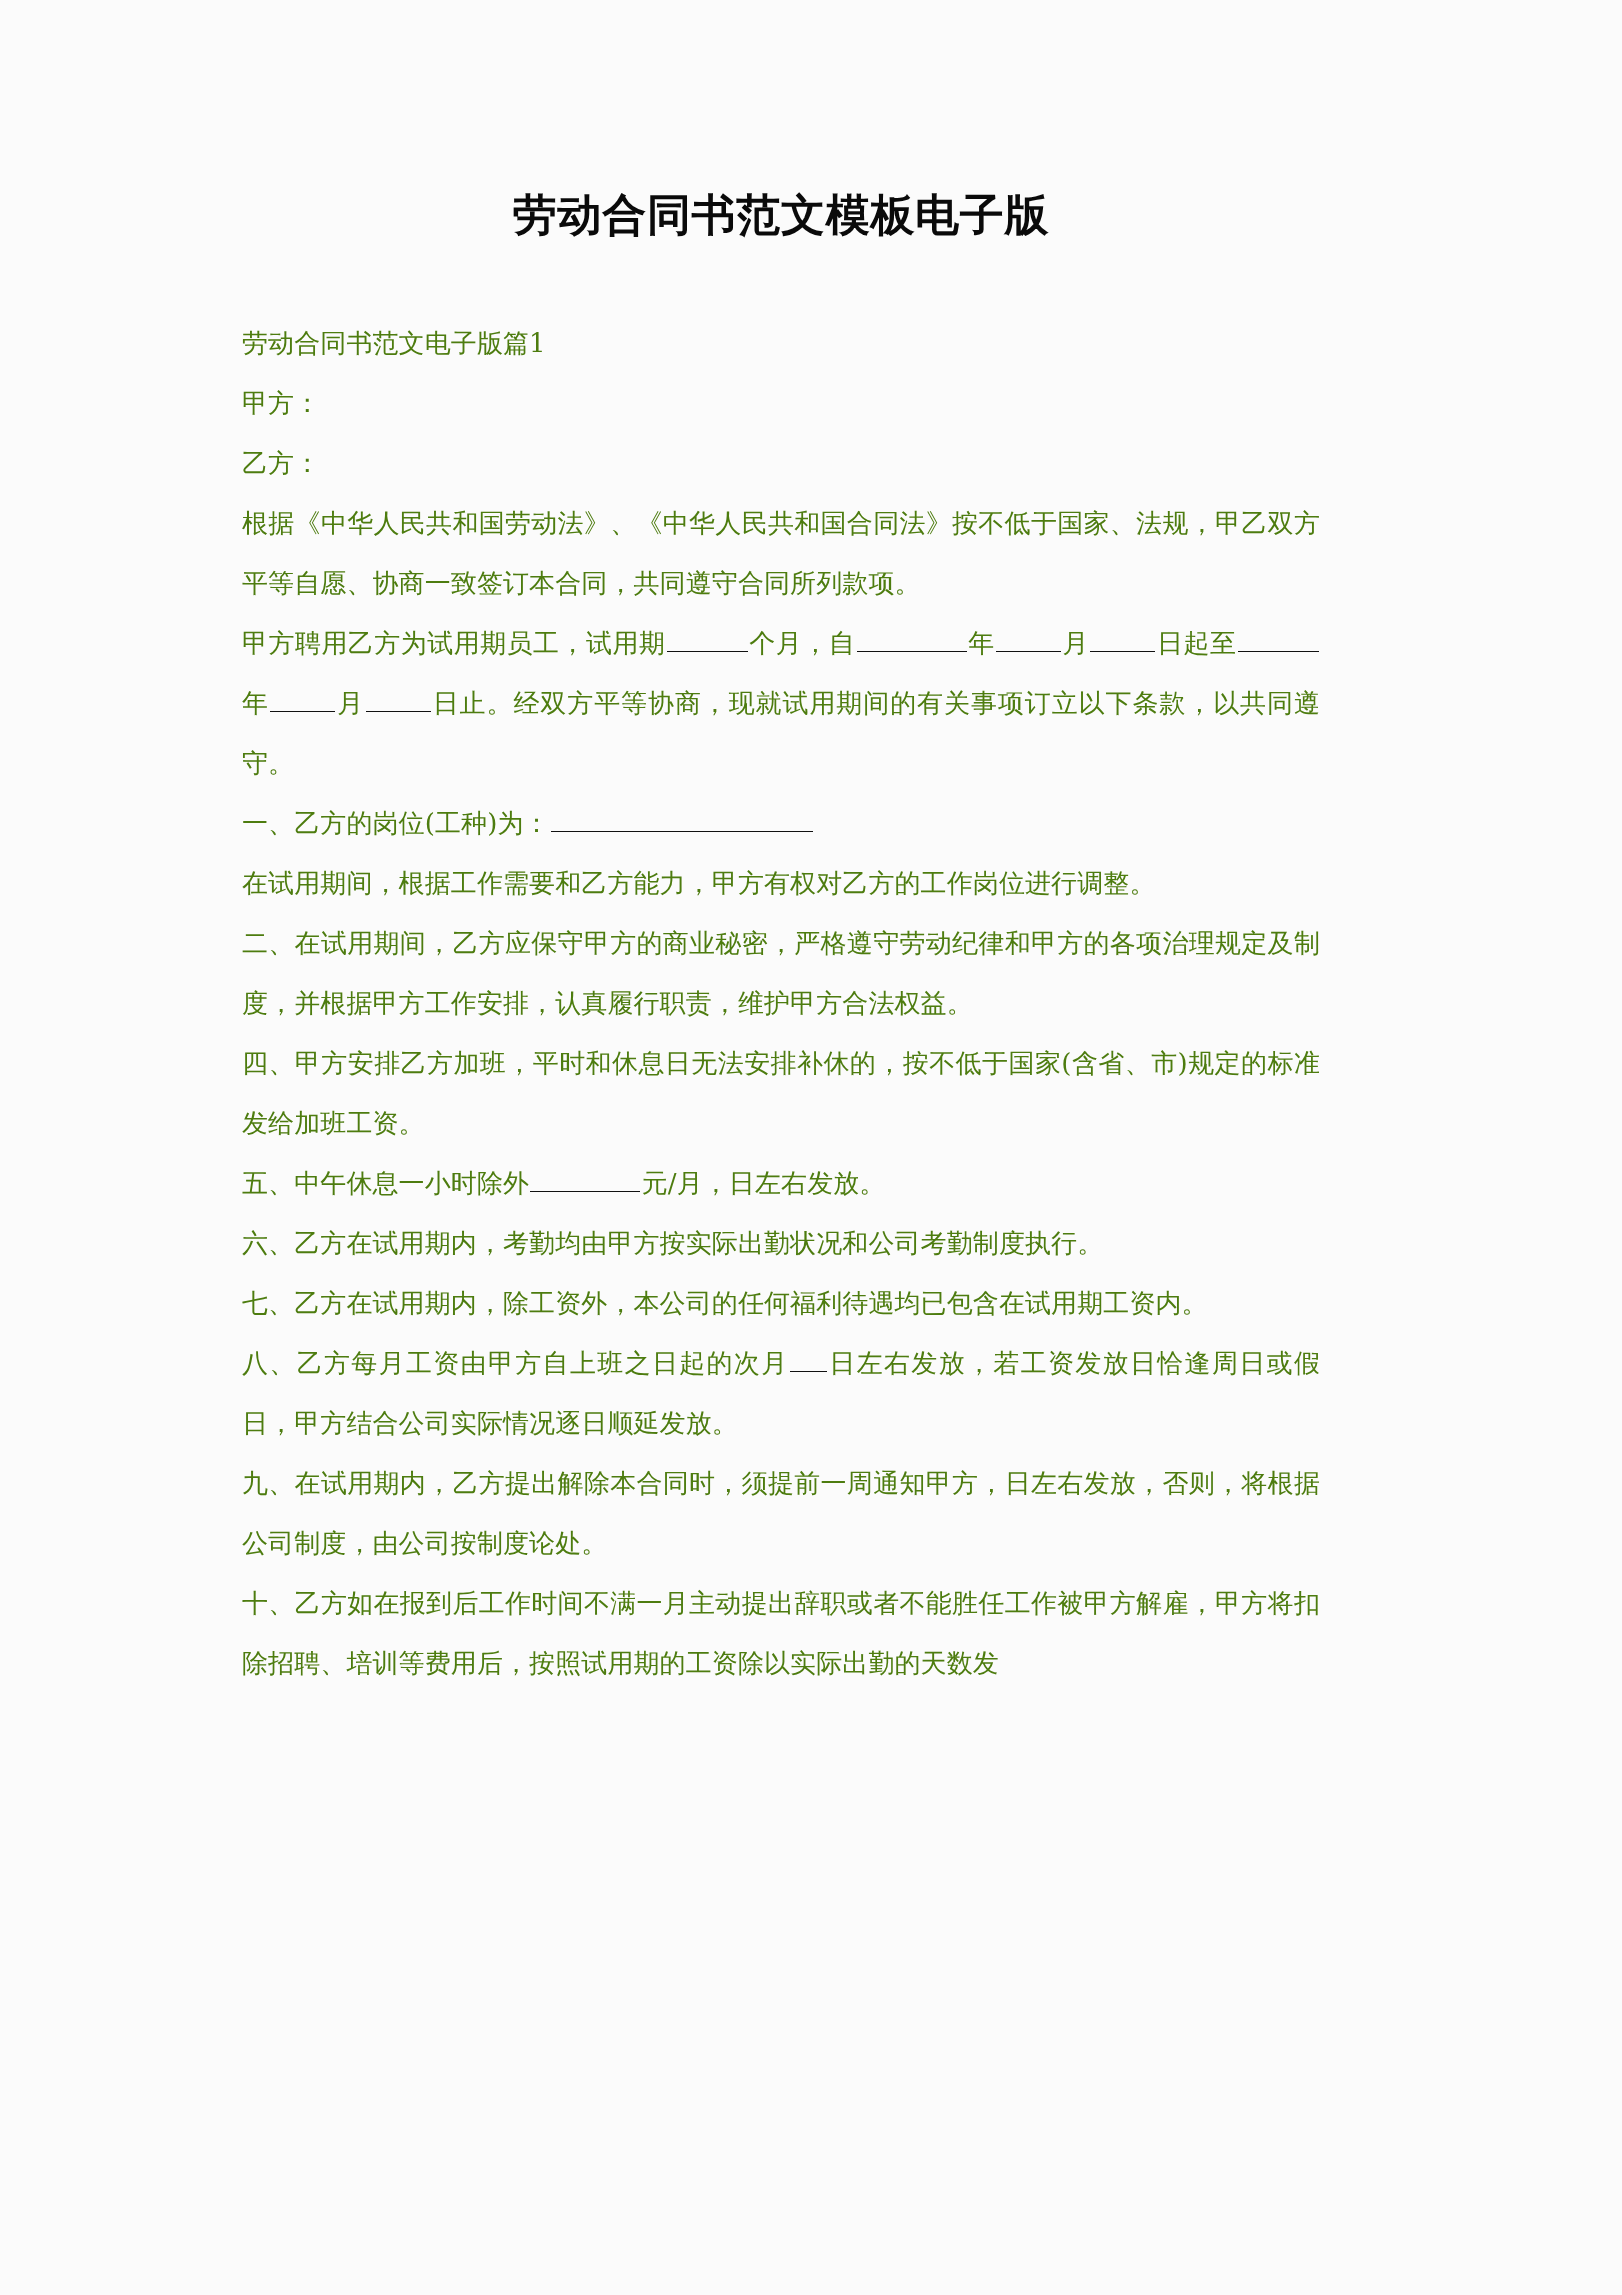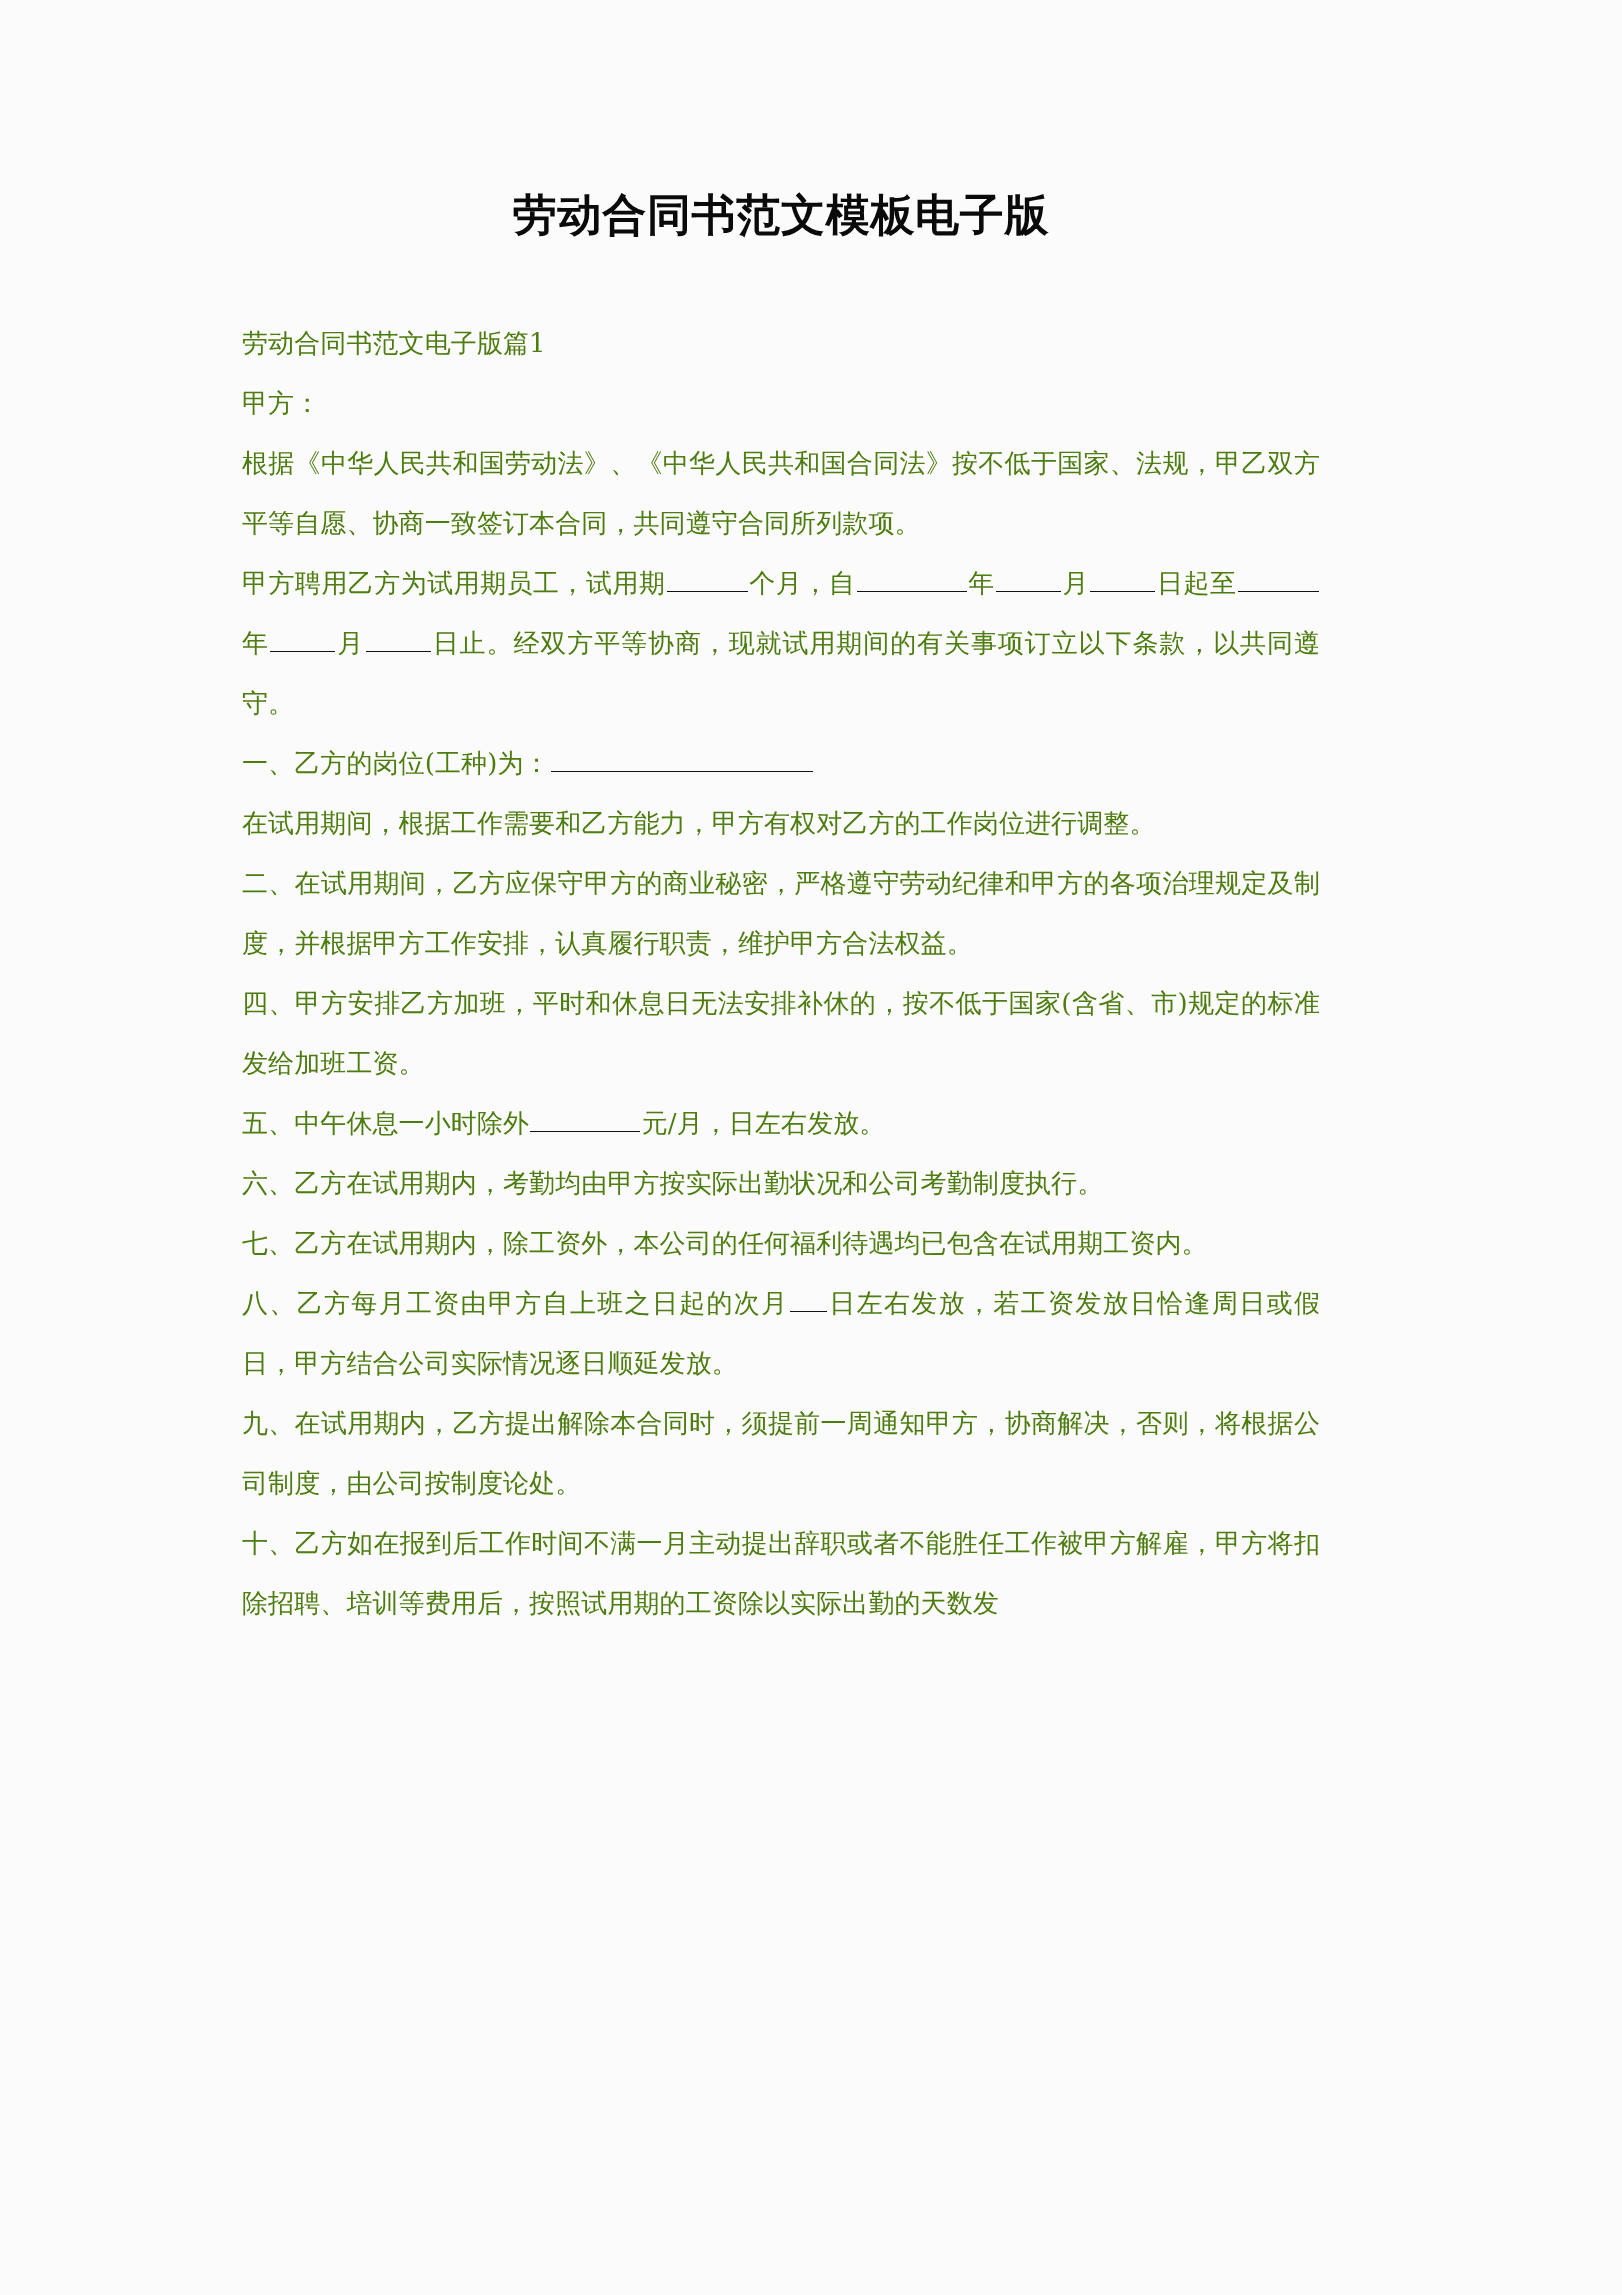--- a/index.html
+++ b/index.html
@@ -67,20 +67,21 @@
 <div class="page">
 
   <h1 class="doc-title">劳动合同书范文模板电子版</h1>
 
   <div class="body-block">
 
     <p class="para"><span>劳动合同书范文电子版篇1</span></p>
 
     <p class="para"><span>甲方：</span></p>
 
+    <p class="para"><span>乙方：</span></p>
 
     <p class="para"><span>根据《中华人民共和国劳动法》、《中华人民共和国合同法》按不低于国家、法规，甲乙双方平等自愿、协商一致签订本合同，共同遵守合同所列款项。</span></p>
 
     <p class="para"><span>甲方聘用乙方为试用期员工，试用期</span><span class="blank blank-md"></span><span>个月，自</span><span class="blank blank-lg"></span><span>年</span><span class="blank blank-sm"></span><span>月</span><span class="blank blank-sm"></span><span>日起至</span><span class="blank blank-md"></span><span>年</span><span class="blank blank-sm"></span><span>月</span><span class="blank blank-sm"></span><span>日止。经双方平等协商，现就试用期间的有关事项订立以下条款，以共同遵守。</span></p>
 
     <p class="para"><span>一、</span><span>乙方的岗位(工种)为：</span><span class="blank blank-xl"></span></p>
 
     <p class="para"><span>在试用期间，根据工作需要和乙方能力，甲方有权对乙方的工作岗位进行调整。</span></p>
 
     <p class="para"><span>二、</span><span>在试用期间，乙方应保守甲方的商业秘密，严格遵守劳动纪律和甲方的各项治理规定及制度，并根据甲方工作安排，认真履行职责，维护甲方合法权益。</span></p>
@@ -89,19 +90,19 @@
     <p class="para"><span>四、</span><span>甲方安排乙方加班，平时和休息日无法安排补休的，按不低于国家(含省、市)规定的标准发给加班工资。</span></p>
 
     <p class="para"><span>五、</span><span>中午休息一小时除外</span><span class="blank blank-lg"></span><span>元/月，日左右发放。</span></p>
 
     <p class="para"><span>六、</span><span>乙方在试用期内，考勤均由甲方按实际出勤状况和公司考勤制度执行。</span></p>
 
     <p class="para"><span>七、</span><span>乙方在试用期内，除工资外，本公司的任何福利待遇均已包含在试用期工资内。</span></p>
 
     <p class="para"><span>八、</span><span>乙方每月工资由甲方自上班之日起的次月</span><span class="blank blank-xs"></span><span>日左右发放，若工资发放日恰逢周日或假日，甲方结合公司实际情况逐日顺延发放。</span></p>
 
-    <p class="para"><span>九、</span><span>在试用期内，乙方提出解除本合同时，须提前一周通知甲方，协商解决，否则，将根据公司制度，由公司按制度论处。</span></p>
+    <p class="para"><span>九、</span><span>在试用期内，乙方提出解除本合同时，须提前一周通知甲方，日左右发放，否则，将根据公司制度，由公司按制度论处。</span></p>
 
     <p class="para"><span>十、</span><span>乙方如在报到后工作时间不满一月主动提出辞职或者不能胜任工作被甲方解雇，甲方将扣除招聘、培训等费用后，按照试用期的工资除以实际出勤的天数发</span></p>
 
   </div>
 </div>
 
 
 </body></html>

